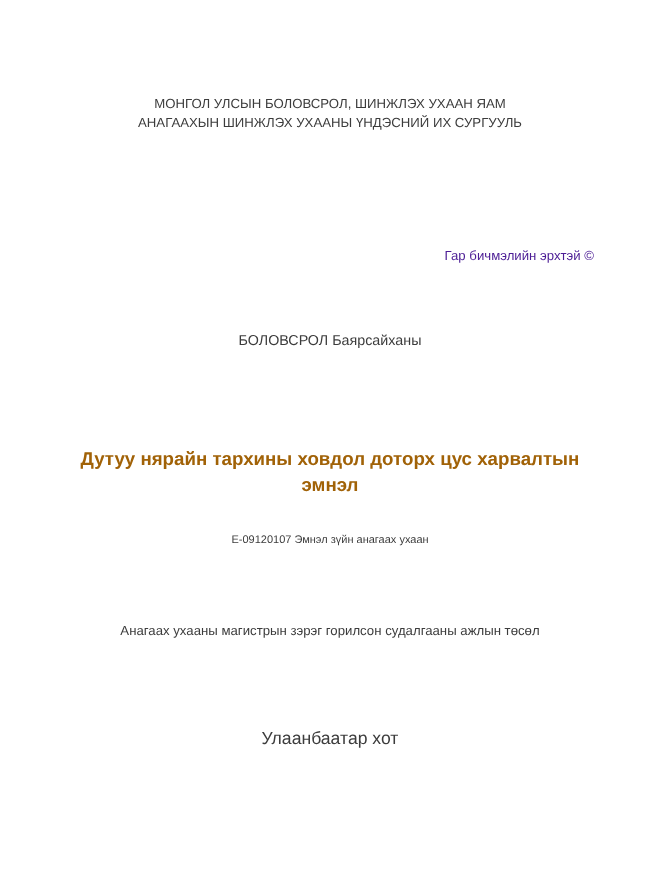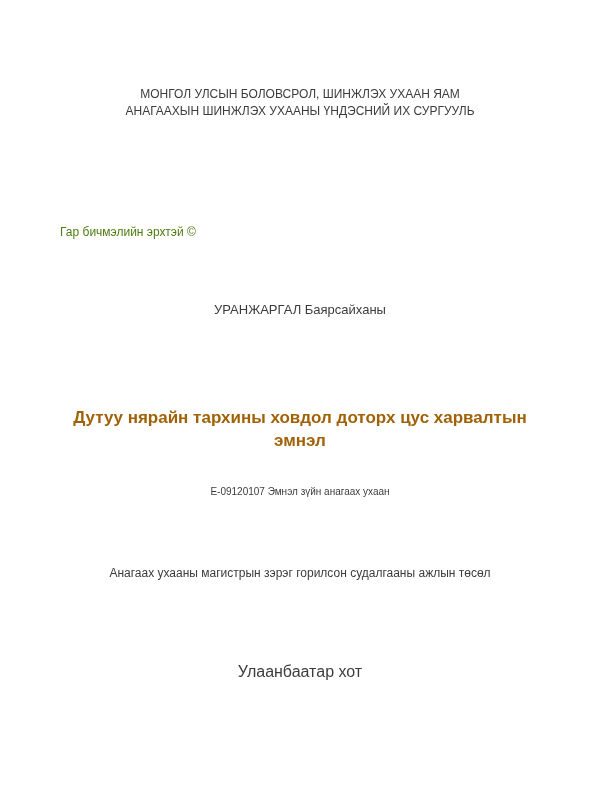--- a/index.html
+++ b/index.html
@@ -23,23 +23,23 @@
     text-align: center;
   }
   .ministry {
     top: 86px;
     font-size: 12px;
     line-height: 17px;
     color: #3c3c3c;
   }
   .copyright {
     top: 225px;
-    text-align: left;
+    text-align: right;
     font-size: 12px;
-    color: #4d7c0f;
+    color: #4c1d95;
   }
   .author {
     top: 302px;
     font-size: 13px;
     color: #3c3c3c;
   }
   .title {
     top: 406px;
     margin: 0;
     font-size: 17px;
@@ -69,21 +69,21 @@
 
 <div class="page">
 
   <header class="block ministry">
     <div>МОНГОЛ УЛСЫН БОЛОВСРОЛ, ШИНЖЛЭХ УХААН ЯАМ</div>
     <div>АНАГААХЫН ШИНЖЛЭХ УХААНЫ ҮНДЭСНИЙ ИХ СУРГУУЛЬ</div>
   </header>
 
   <div class="block copyright">Гар бичмэлийн эрхтэй ©</div>
 
-  <div class="block author">УРАНЖАРГАЛ Баярсайханы</div>
+  <div class="block author">БОЛОВСРОЛ Баярсайханы</div>
 
   <h1 class="block title">
     <span>Дутуу нярайн тархины ховдол доторх цус харвалтын эмнэл</span><br>
   </h1>
 
   <div class="block program">Е-09120107 Эмнэл зүйн анагаах ухаан</div>
 
   <div class="block degree">Анагаах ухааны магистрын зэрэг горилсон судалгааны ажлын төсөл</div>
 
   <div class="block city">Улаанбаатар хот</div>

